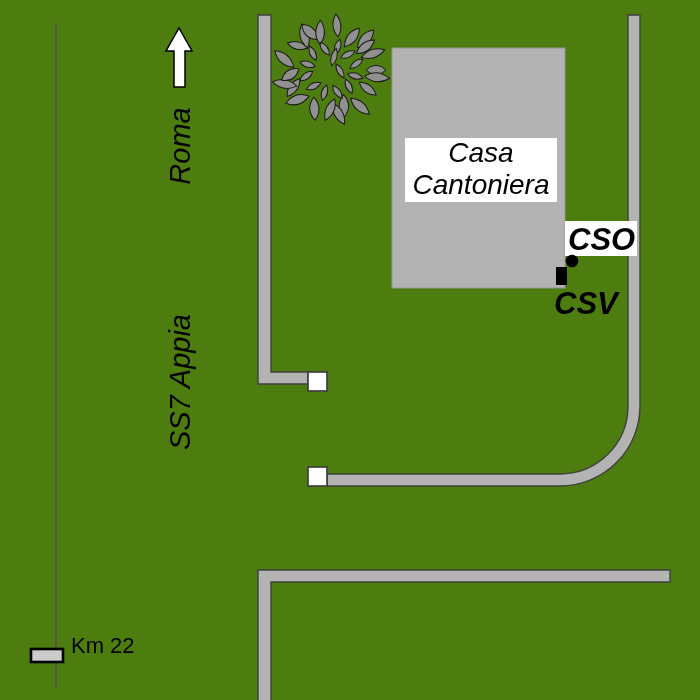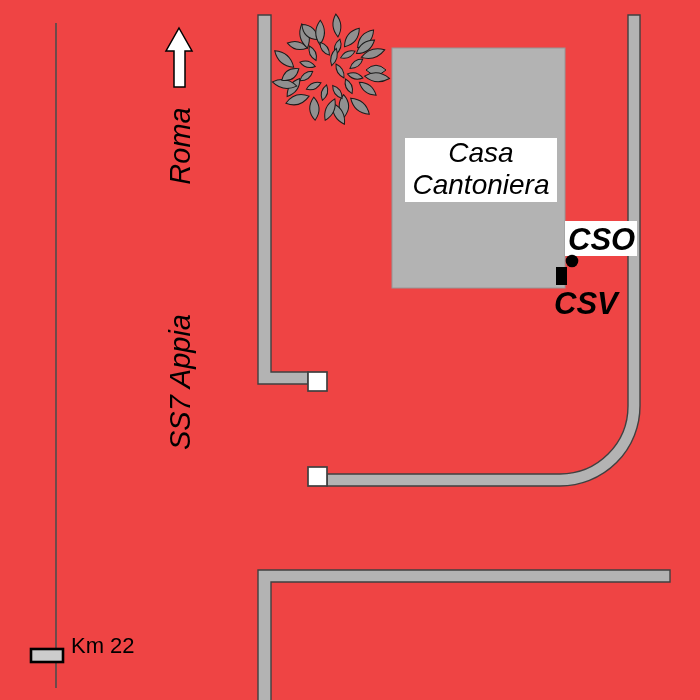--- a/index.html
+++ b/index.html
@@ -1,16 +1,16 @@
 <!DOCTYPE html>
 <html><head>
 <meta charset="utf-8">
 <style>
   html,body{margin:0;padding:0;background:#fff;}
-  .stage{position:relative;width:700px;height:700px;background:#ef4444;overflow:hidden;}
+  .stage{position:relative;width:700px;height:700px;background:#4d7c0f;overflow:hidden;}
   svg{display:block;}
   text{font-family:"Liberation Sans","DejaVu Sans",sans-serif;fill:#000;}
   .rot-label{font-style:italic;font-size:29px;text-anchor:middle;}
   .building-label{font-style:italic;font-size:28px;text-anchor:middle;}
   .point-label{font-style:italic;font-weight:bold;font-size:31px;}
   .km-label{font-size:22px;}
   .road{stroke:#404040;stroke-width:1.4;}
   .thin-road{stroke:#4d4d4d;stroke-width:1.6;}
   .gate{fill:#ffffff;stroke:#404040;stroke-width:1.7;}
   .building{stroke:#969696;stroke-width:1;}

